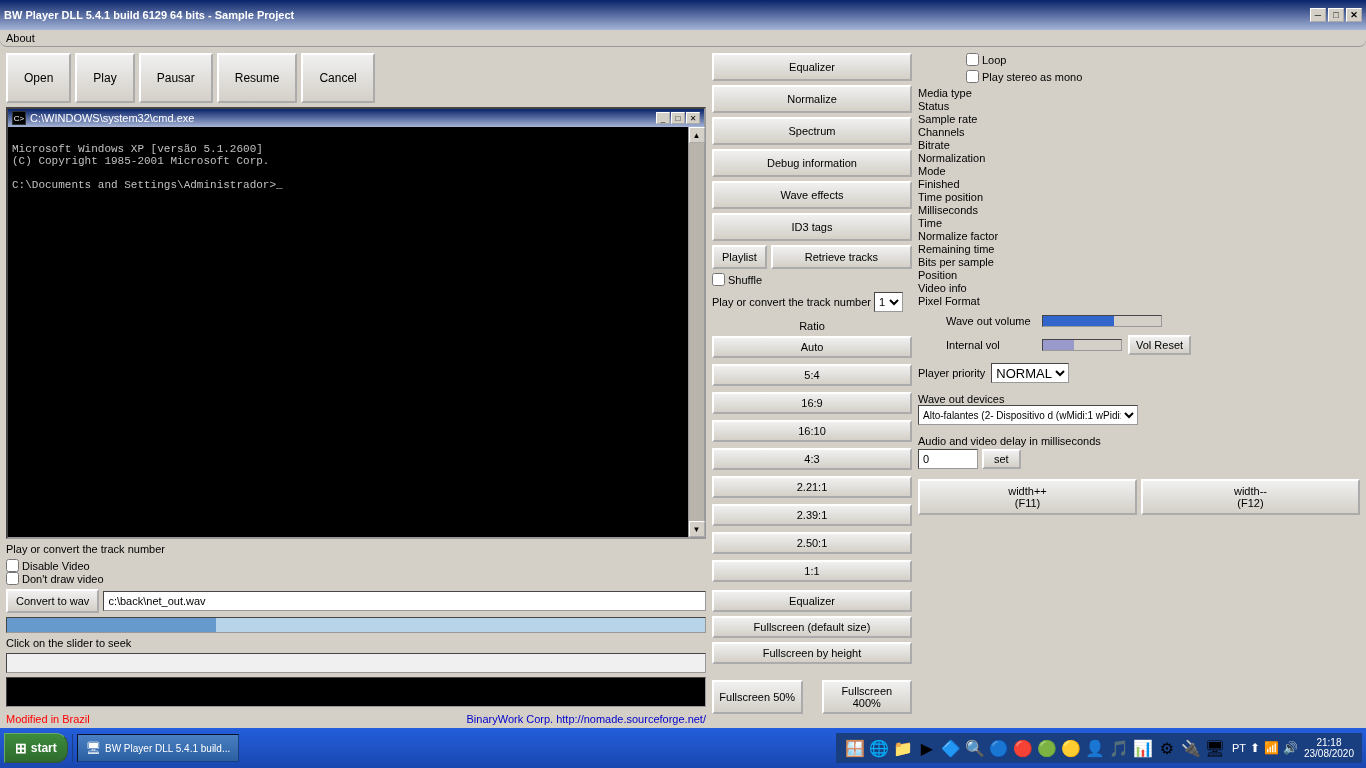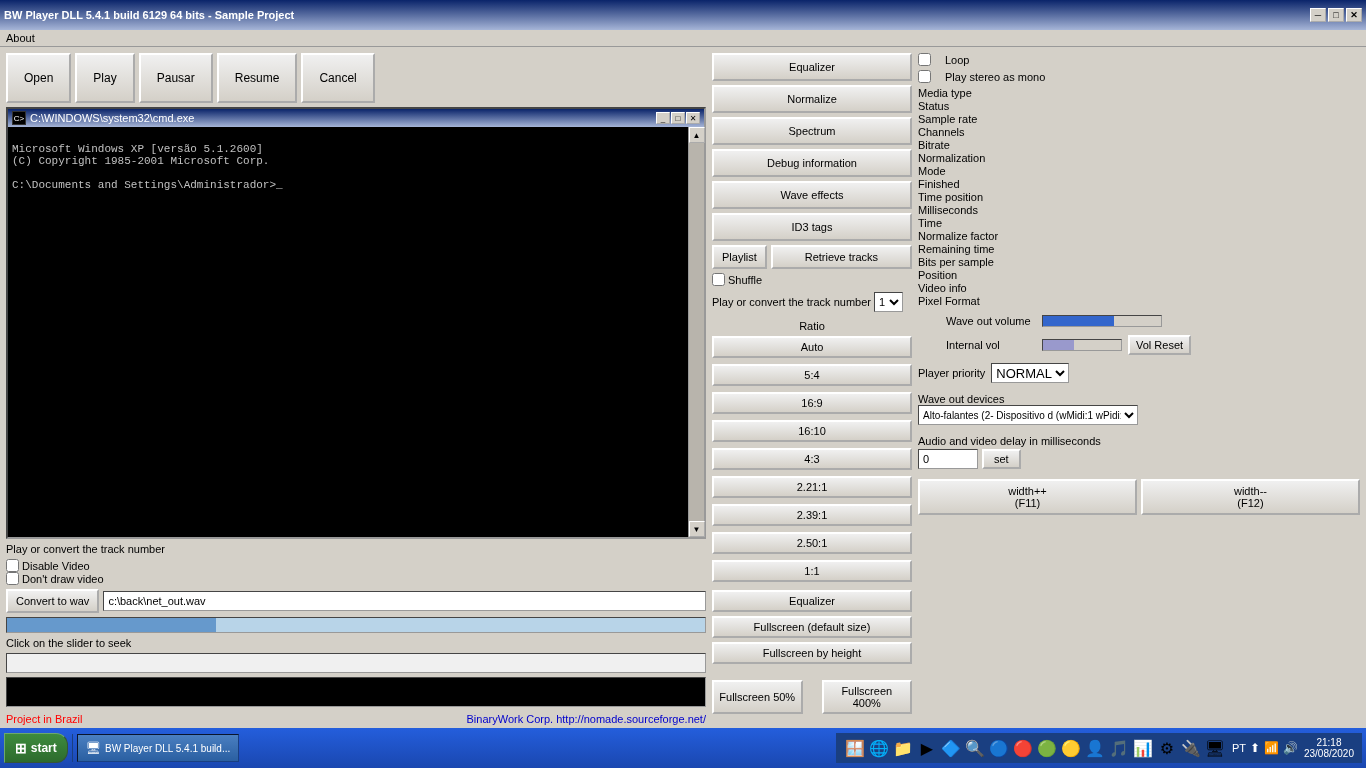--- a/index.html
+++ b/index.html
@@ -41,20 +41,21 @@
       cursor: pointer;
       color: #000;
     }
 
     
     .menu-bar {
       background: #d4d0c8;
       padding: 2px 6px;
       font-size: 11px;
       border-bottom: 1px solid #999;
+      border-radius: 7px;
     }
 
     
     .main-area {
       display: flex;
       height: calc(768px - 22px - 22px - 40px);
       padding: 6px;
       gap: 6px;
     }
 
@@ -346,22 +347,23 @@
       flex: 1;
       display: flex;
       flex-direction: column;
       gap: 4px;
     }
 
     
     .check-row {
       display: flex;
       align-items: center;
-      gap: 14px;
-      font-size: 11px;
+      gap: 3px;
+      font-size: 11px;
+      margin-left: 48px;
     }
 
     
     .media-info {
       display: flex;
       flex-direction: column;
       gap: 1px;
       font-size: 11px;
       color: #000;
     }
@@ -638,21 +640,21 @@
       <div class="progress-fill"></div>
     </div>
 
     <div style="font-size:11px;">Click on the slider to seek</div>
 
     <div class="seek-area"></div>
 
     <div style="height:30px; background:#000; border:1px inset #999;"></div>
 
     <div style="display:flex; justify-content:space-between; align-items:flex-end;">
-      <span class="modified">Project in Brazil</span>
+      <span class="modified">Modified in Brazil</span>
       <a class="credit-link">BinaryWork Corp. http://nomade.sourceforge.net/</a>
     </div>
 
   </div>
 
   <div class="middle-panel">
     <button class="btn-panel">Equalizer</button>
     <button class="btn-panel">Normalize</button>
     <button class="btn-panel">Spectrum</button>
     <button class="btn-panel">Debug information</button>

